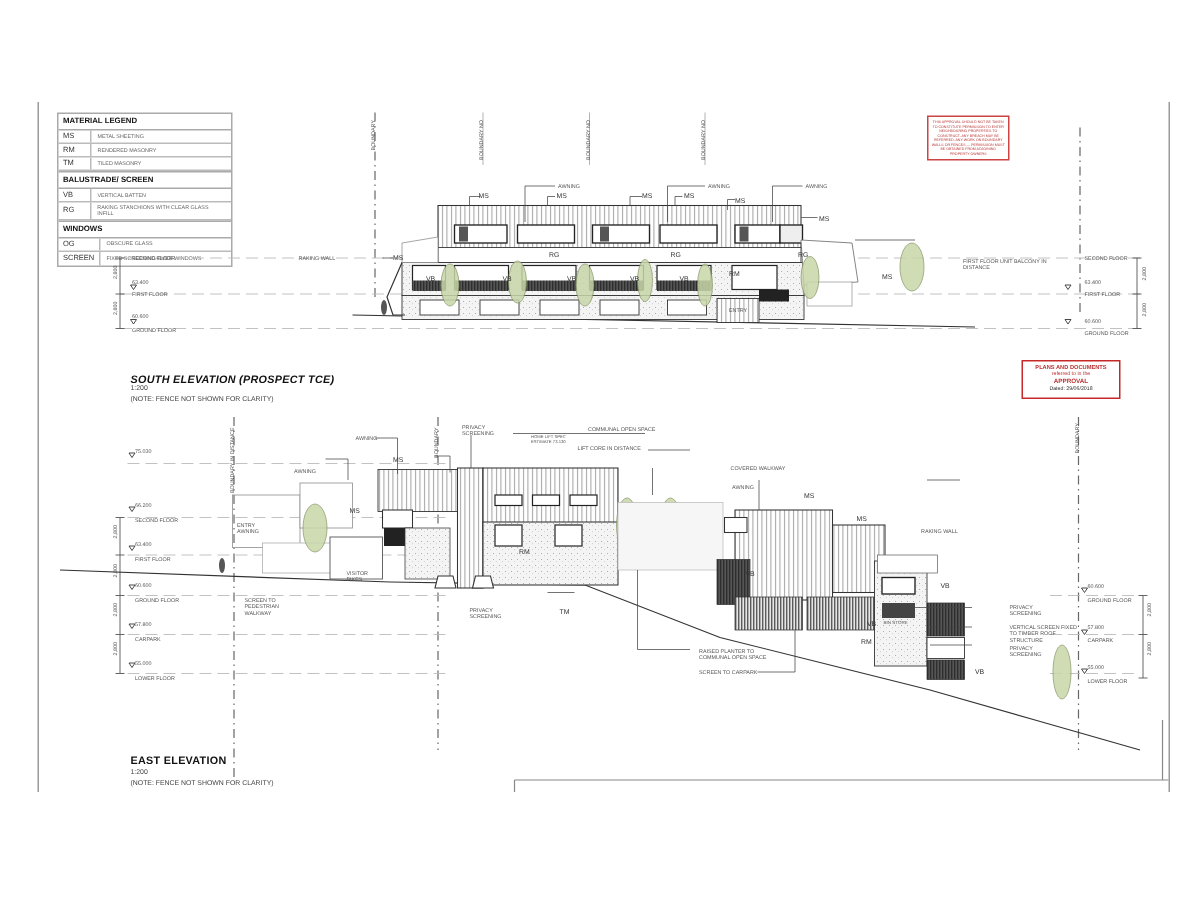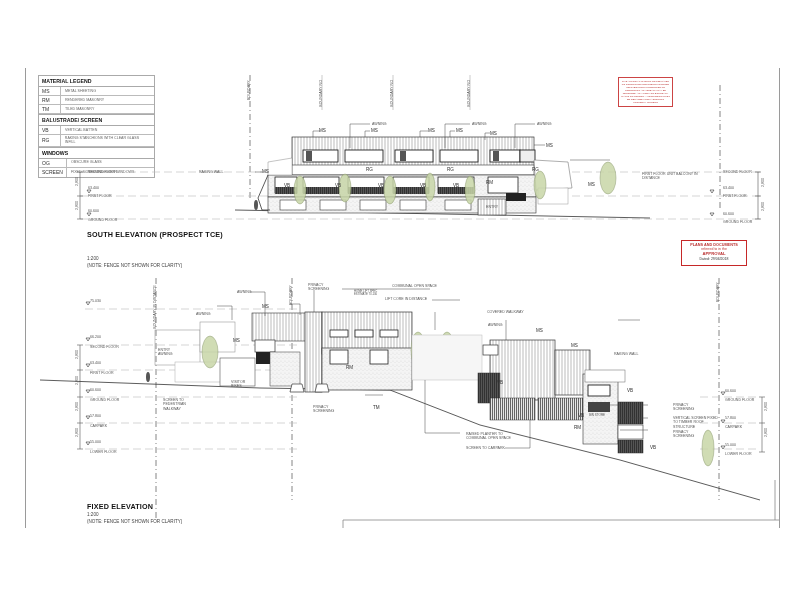--- a/index.html
+++ b/index.html
@@ -322,21 +322,21 @@
       <path d="M365,395 L383,395"></path>
     </g>
 
     <ellipse cx="148" cy="377" rx="2" ry="5" fill="#555"></ellipse>
 
     <path d="M343,520 L779,520" stroke="#888" stroke-width="0.8"></path>
     <path d="M775,480 L775,520" stroke="#888" stroke-width="0.8"></path>
     <path d="M343,520 L343,528" stroke="#888" stroke-width="0.8"></path>
   </svg>
 
-  <div class="title" style="left:87px;top:230px;">SOUTH ELEVATION (PROSPECT TCE)</div>
+  <div class="title" style="left:87px;top:248px;font-style:italic;">SOUTH ELEVATION (PROSPECT TCE)</div>
   <div class="scale" style="left:87px;top:256px;">1:200</div>
   <div class="note" style="left:87px;top:263px;">(NOTE: FENCE NOT SHOWN FOR CLARITY)</div>
 
   <div class="lbl v" style="left:247px;top:80px;">BOUNDARY</div>
   <div class="lbl v" style="left:319px;top:80px;">BOUNDARY NO</div>
   <div class="lbl v" style="left:390px;top:80px;">BOUNDARY NO</div>
   <div class="lbl v" style="left:467px;top:80px;">BOUNDARY NO</div>
 
   <div class="lbl" style="left:88px;top:170px;">SECOND FLOOR</div>
   <div class="lbl" style="left:88px;top:186px;">63.400</div>
@@ -372,21 +372,21 @@
   <div class="tag" style="left:447px;top:167px;">RG</div>
   <div class="tag" style="left:532px;top:167px;">RG</div>
   <div class="tag" style="left:284px;top:183px;">VB</div>
   <div class="tag" style="left:335px;top:183px;">VB</div>
   <div class="tag" style="left:378px;top:183px;">VB</div>
   <div class="tag" style="left:420px;top:183px;">VB</div>
   <div class="tag" style="left:453px;top:183px;">VB</div>
   <div class="tag" style="left:486px;top:180px;">RM</div>
   <div class="tag" style="left:588px;top:182px;">MS</div>
 
-  <div class="title" style="left:87px;top:502px;">FIXED ELEVATION</div>
+  <div class="title" style="left:87px;top:502px;">EAST ELEVATION</div>
   <div class="scale" style="left:87px;top:512px;">1:200</div>
   <div class="note" style="left:87px;top:519px;">(NOTE: FENCE NOT SHOWN FOR CLARITY)</div>
 
   <div class="lbl v" style="left:153px;top:285px;">BOUNDARY IN DISTANCE</div>
   <div class="lbl v" style="left:289px;top:285px;">BOUNDARY</div>
   <div class="lbl v" style="left:716px;top:282px;">BOUNDARY</div>
 
   <div class="lbl" style="left:90px;top:299px;">75.030</div>
   <div class="lbl" style="left:90px;top:335px;">66.200</div>
   <div class="lbl" style="left:90px;top:345px;">SECOND FLOOR</div>

